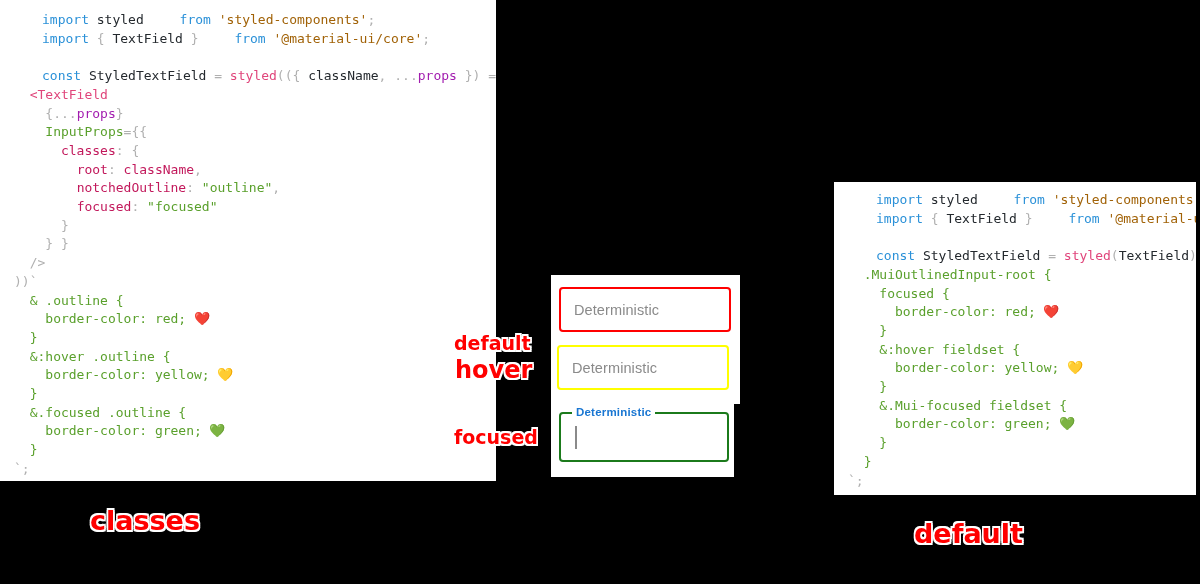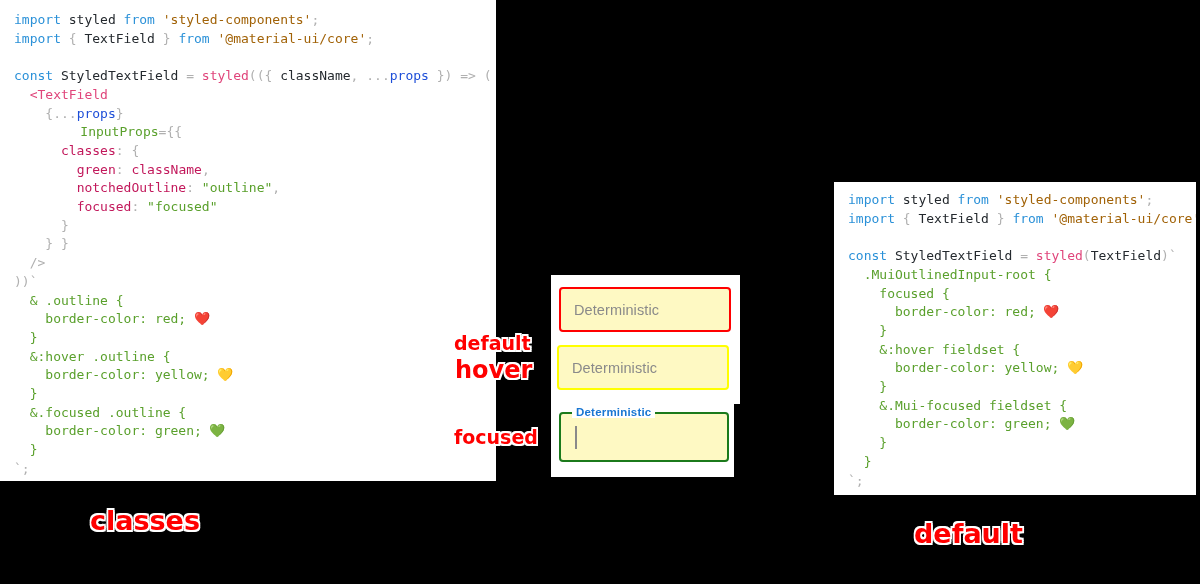--- a/index.html
+++ b/index.html
@@ -47,29 +47,29 @@
     width: 362px;
     height: 313px;
     padding: 9px 0 0 14px;
   }
   #panel-globals pre {
     font-size: 13px;
     line-height: 18.7px;
   }
 
   
-  .tok-kw    { color: #2b91d8; }   
+  .tok-kw    { color: #2b91d8; margin-left: 28px; }   
   .tok-plain { color: #24292e; }   
   .tok-str   { color: #a16207; }   
   .tok-fn    { color: #e0457b; }   
   .tok-punc  { color: #b0b0b0; }   
-  .tok-prop  { color: #5aa02c; margin-left: 35px; }   
+  .tok-prop  { color: #5aa02c; }   
   .tok-val   { color: #c2185b; }   
   .tok-qstr  { color: #5aa02c; }   
-  .tok-var   { color: #1d4ed8; }   
+  .tok-var   { color: #a21caf; }   
   .tok-css   { color: #5aa02c; }   
   .emoji     { font-family: "DejaVu Sans", sans-serif; }
 
   
   #demo-panel {
     position: absolute;
     left: 551px;
     top: 275px;
     width: 189px;
     height: 129px;
@@ -81,21 +81,21 @@
     top: 404px;
     width: 183px;
     height: 73px;
     background: #ffffff;
   }
 
   .tf {
     position: absolute;
     box-sizing: border-box;
     border-radius: 4px;
-    background: #fef9c3;
+    background: #ffffff;
   }
   .tf-placeholder {
     position: absolute;
     left: 13px;
     top: 50%;
     transform: translateY(-50%);
     font-family: "Liberation Sans", sans-serif;
     font-size: 14.5px;
     color: #8a8a8a;
     letter-spacing: .1px;
@@ -171,21 +171,21 @@
 
 <div class="code-panel" id="panel-classes">
   <pre><span class="tok-kw">import</span> <span class="tok-plain">styled</span> <span class="tok-kw">from</span> <span class="tok-str">'styled-components'</span><span class="tok-punc">;</span>
 <span class="tok-kw">import</span> <span class="tok-punc">{</span> <span class="tok-plain">TextField</span> <span class="tok-punc">}</span> <span class="tok-kw">from</span> <span class="tok-str">'@material-ui/core'</span><span class="tok-punc">;</span>
 
 <span class="tok-kw">const</span> <span class="tok-plain">StyledTextField</span> <span class="tok-punc">=</span> <span class="tok-fn">styled</span><span class="tok-punc">((</span><span class="tok-punc">{</span> <span class="tok-plain">className</span><span class="tok-punc">,</span> <span class="tok-punc">...</span><span class="tok-var">props</span> <span class="tok-punc">}</span><span class="tok-punc">)</span> <span class="tok-punc">=&gt;</span> <span class="tok-punc">(</span>
   <span class="tok-fn">&lt;TextField</span>
     <span class="tok-punc">{</span><span class="tok-punc">...</span><span class="tok-var">props</span><span class="tok-punc">}</span>
     <span class="tok-prop">InputProps</span><span class="tok-punc">={{</span>
       <span class="tok-val">classes</span><span class="tok-punc">: {</span>
-        <span class="tok-val">green</span><span class="tok-punc">:</span> <span class="tok-val">className</span><span class="tok-punc">,</span>
+        <span class="tok-val">root</span><span class="tok-punc">:</span> <span class="tok-val">className</span><span class="tok-punc">,</span>
         <span class="tok-val">notchedOutline</span><span class="tok-punc">:</span> <span class="tok-qstr">"outline"</span><span class="tok-punc">,</span>
         <span class="tok-val">focused</span><span class="tok-punc">:</span> <span class="tok-qstr">"focused"</span>
       <span class="tok-punc">}</span>
     <span class="tok-punc">} }</span>
   <span class="tok-punc">/&gt;</span>
 <span class="tok-punc">))`</span>
 <span class="tok-css">  &amp; .outline {
     border-color: red; </span><span class="emoji">❤️</span>
 <span class="tok-css">  }
   &amp;:hover .outline {

